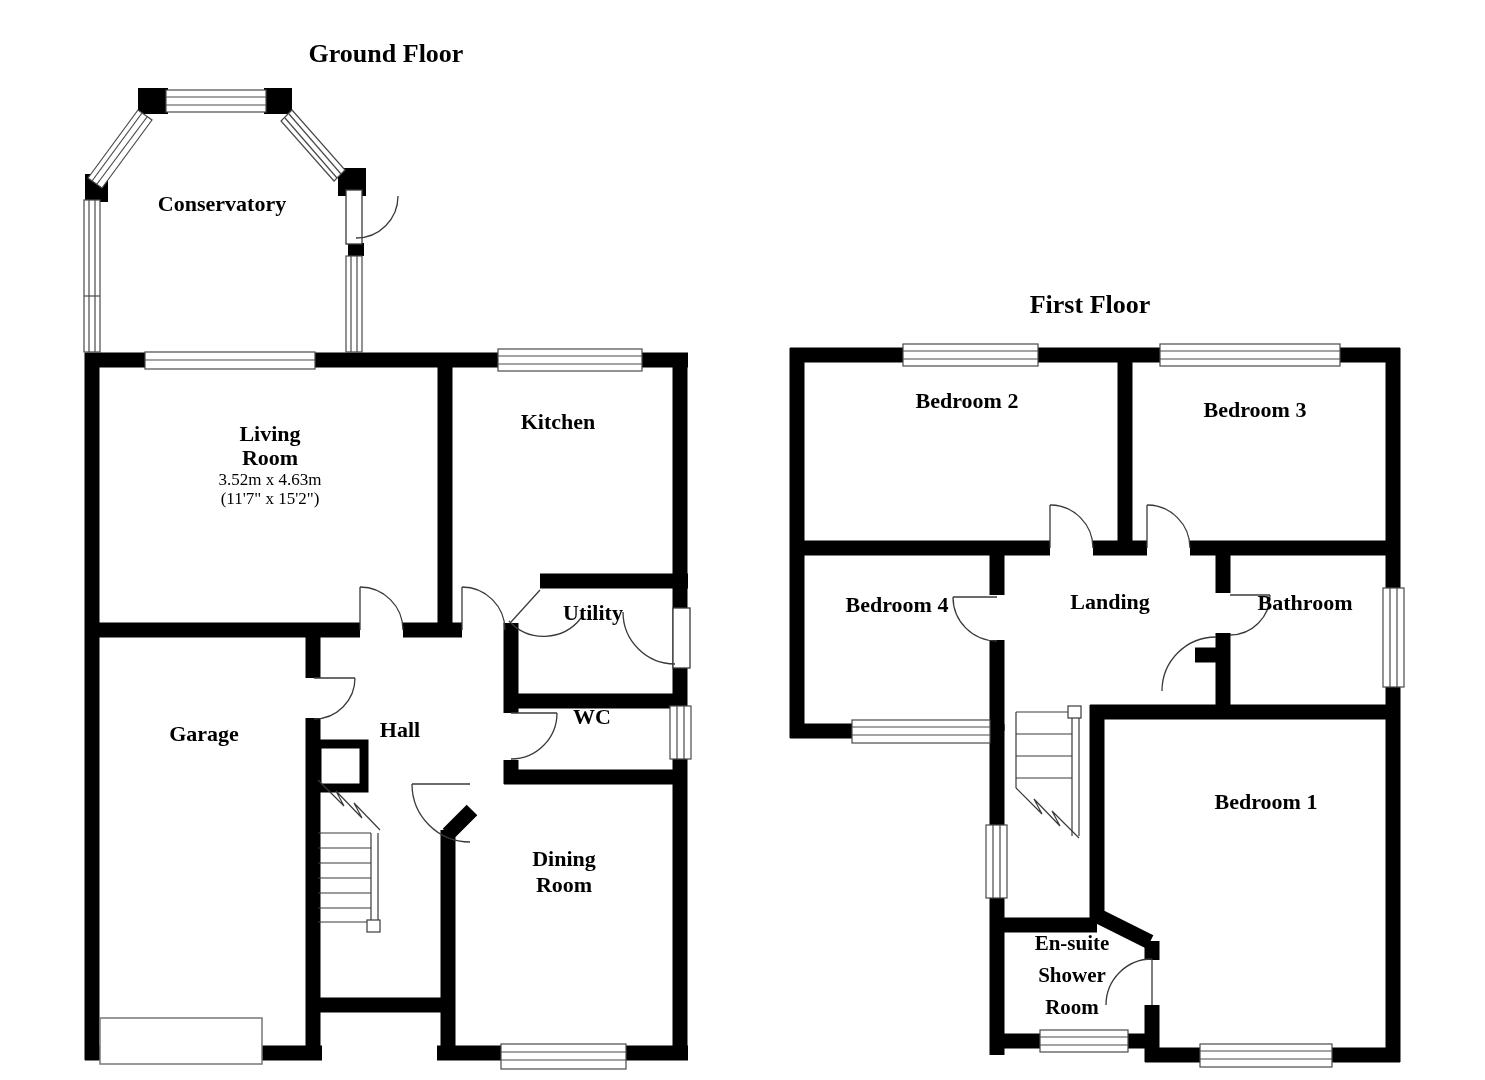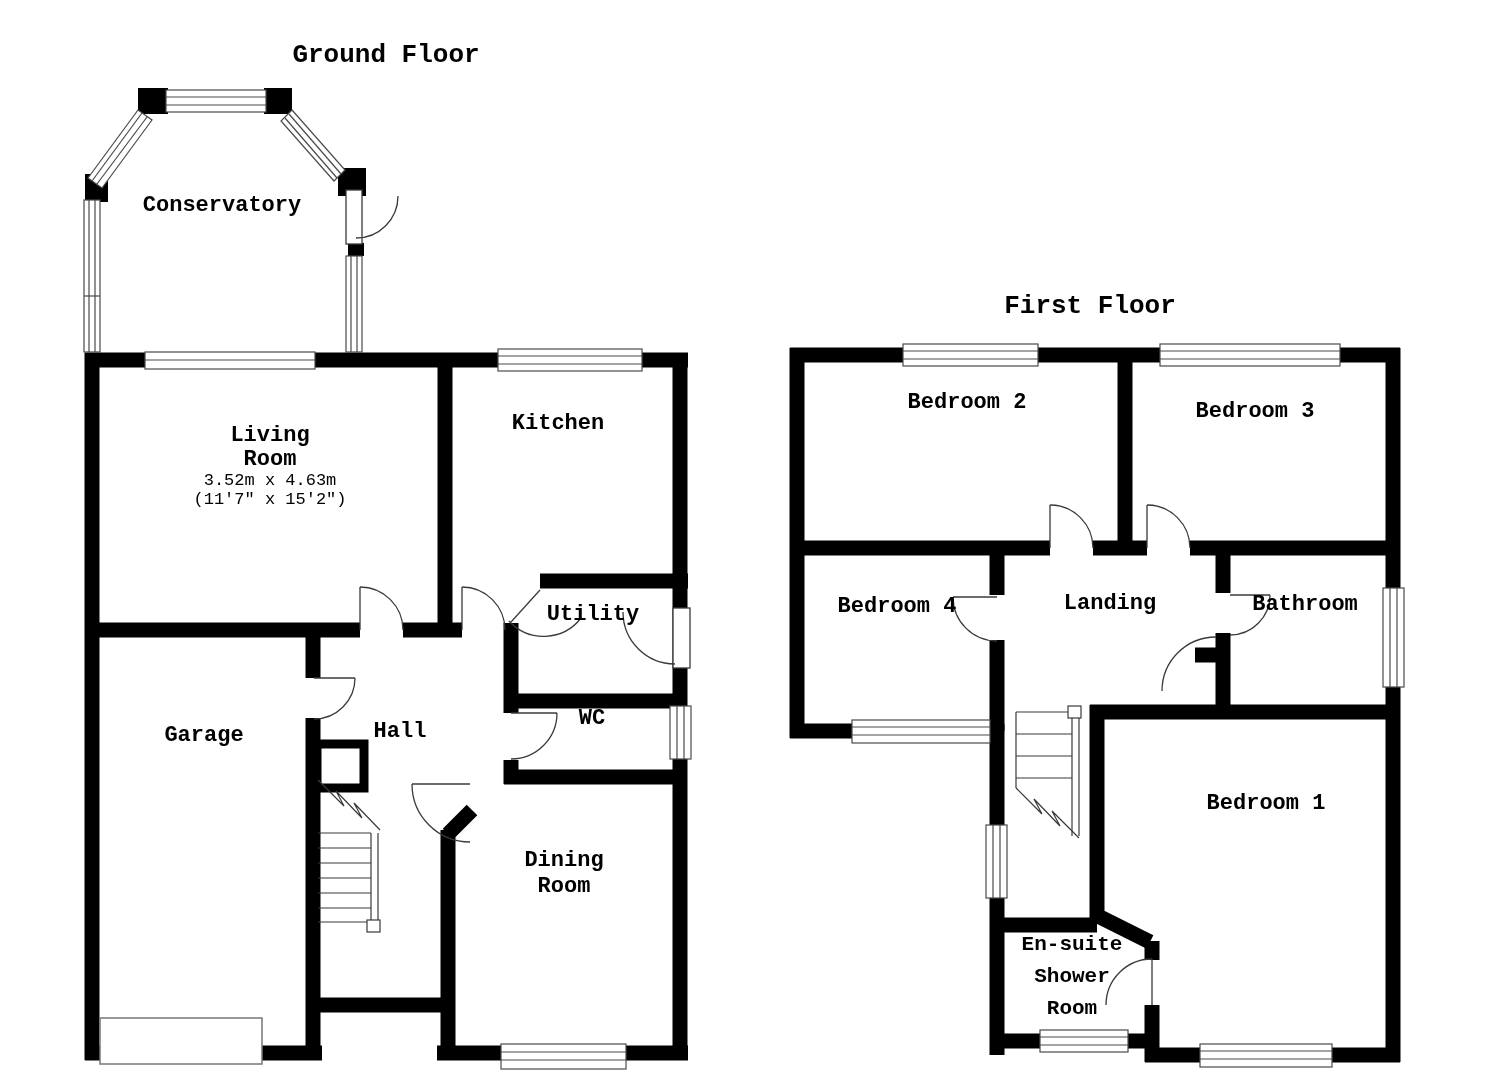--- a/index.html
+++ b/index.html
@@ -1,20 +1,20 @@
 <!DOCTYPE html>
 <html><head>
 <meta charset="utf-8">
 <style>
   html,body{margin:0;padding:0;background:#ffffff;}
   .canvas{
     position:relative;
     width:1485px;height:1080px;
     background:#ffffff;
-    font-family:Liberation Mono, monospace;
+    font-family:Liberation Serif, serif;
     overflow:hidden;
   }
   svg{display:block;}
   text{fill:#000000;}
   .title{font-size:26px;font-weight:bold;}
   .room{font-size:22px;font-weight:bold;}
   .dims{font-size:17px;font-weight:normal;}
   .ens{font-size:21px;font-weight:bold;}
 </style>
 </head>

